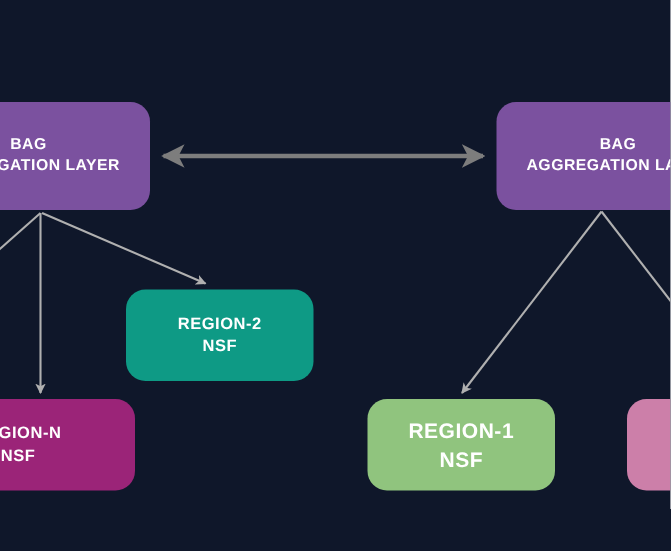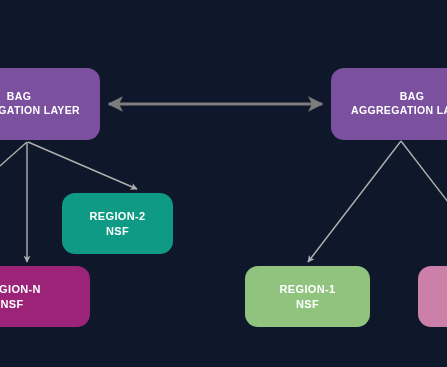--- a/index.html
+++ b/index.html
@@ -50,44 +50,44 @@
   .node-teal {
     background: #0e9a85;
     font-size: 11px;
   }
   .node-magenta {
     background: #9b2478;
     font-size: 11px;
   }
   .node-green {
     background: #90c47e;
-    font-size: 11px;
+    font-size: 14px;
   }
   .node-pink {
     background: #cc7fa9;
     font-size: 11px;
   }
 
   
   #node-bag-left {
     left: -62px;
     top: 68px;
     width: 162px;
     height: 72px;
   }
   #node-bag-right {
     left: 331px;
     top: 68px;
     width: 162px;
     height: 72px;
   }
   #node-region-2 {
-    left: 62px;
+    left: 84px;
     top: 193px;
-    width: 111px;
+    width: 125px;
     height: 61px;
   }
   #node-region-n {
     left: -66px;
     top: 266px;
     width: 156px;
     height: 61px;
   }
   #node-region-1 {
     left: 245px;

